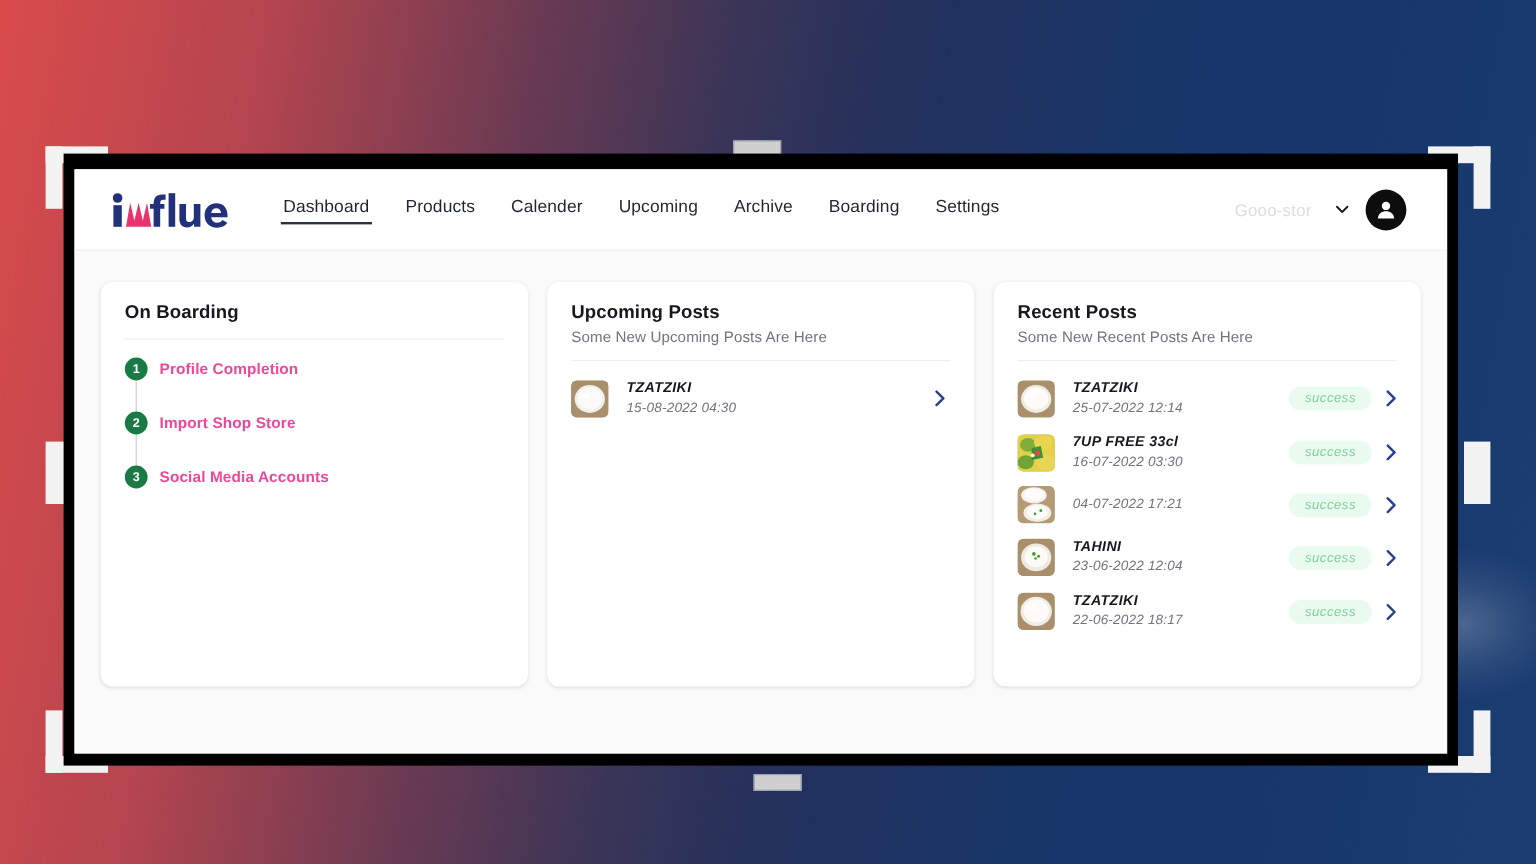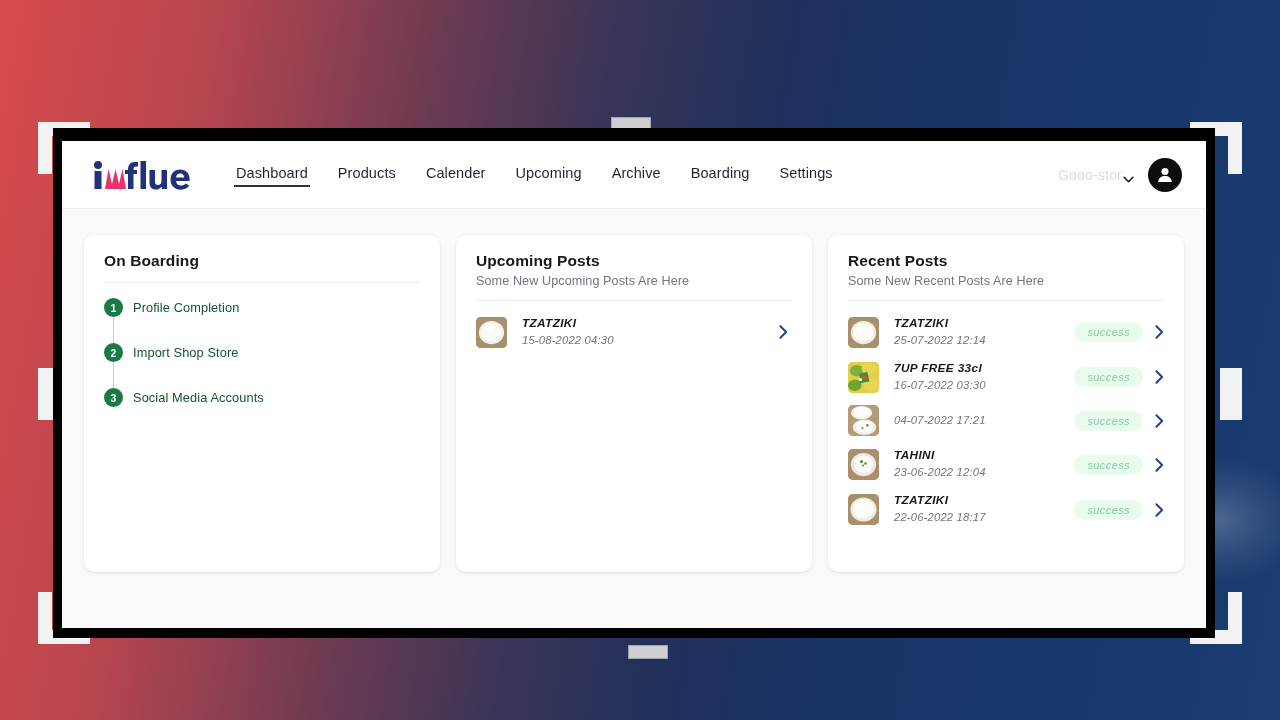--- a/index.html
+++ b/index.html
@@ -34,37 +34,37 @@
   
   .frame {
     position:absolute; left:53px; top:128px; width:1162px; height:510px;
     background:#000; padding:13px 9px 10px 9px; z-index:4;
   }
   .screen { width:100%; height:100%; background:#fafafa; overflow:hidden; position:relative; }
 
   
   .navbar {
     height:68px; background:#fff; display:flex; align-items:center;
-    padding:0 24px 0 30px; border-bottom:1px solid #ececec;
+    padding:0 34px 0 30px; border-bottom:1px solid #ececec;
   }
   .logo { display:flex; align-items:flex-end; margin-right:40px; user-select:none; }
   .logo-svg { display:block; }
 
   .nav-links { display:flex; align-items:center; gap:30px; }
   .nav-link {
     font-size:14.5px; color:#1f2530; letter-spacing:0.1px; cursor:pointer;
     padding-bottom:4px; position:relative; white-space:nowrap;
   }
   .nav-link.active { color:#1f2530; }
   .nav-link.active::after {
     content:""; position:absolute; left:-2px; right:-2px; bottom:-2px; height:1.5px; background:#2b3340;
   }
 
   .nav-right { margin-left:auto; display:flex; align-items:center; gap:14px; }
-  .store-select { display:flex; align-items:flex-end; gap:1px; cursor:pointer; }
+  .store-select { display:flex; align-items:center; gap:20px; cursor:pointer; }
   .store-name { font-size:14px; color:#dcdcdc; letter-spacing:0.2px; }
   .chev-down { width:11px; height:7px; }
   .avatar {
     width:34px; height:34px; border-radius:50%; background:#0d0d0d;
     display:flex; align-items:center; justify-content:center; cursor:pointer;
   }
 
   
   .content { display:flex; gap:16px; padding:26px 22px 0 22px; background:#fafafa; height:calc(100% - 68px); }
   .card {
@@ -76,21 +76,21 @@
   .card-sub { font-size:12.6px; color:#6e7480; margin-top:4px; letter-spacing:0.1px; }
   .card-divider { height:1px; background:#eceef0; margin:12px 0 0 0; }
 
   
   .steps { margin-top:15px; }
   .step { display:flex; align-items:center; gap:10px; }
   .step-num {
     width:19px; height:19px; border-radius:50%; background:#1a7a45; color:#fff;
     font-size:10.5px; font-weight:bold; display:flex; align-items:center; justify-content:center; flex:0 0 auto;
   }
-  .step-label { font-size:12.8px; font-weight:normal; color:#14532d; letter-spacing:0.1px; }
+  .step-label { font-size:12.8px; font-weight:bold; color:#ec4899; letter-spacing:0.1px; }
   .step-conn { width:1px; height:26px; background:#c9cdd3; margin-left:9px; }
 
   
   .post-list { margin-top:9px; display:flex; flex-direction:column; }
   .post-row { display:flex; align-items:center; padding:6px 0; cursor:pointer;font-style:italic; }
   .thumb {
     width:31px; height:31px; border-radius:5px; flex:0 0 auto; overflow:hidden;
     background:#b9a68c; position:relative;
   }
   .thumb svg { display:block; width:100%; height:100%; }

